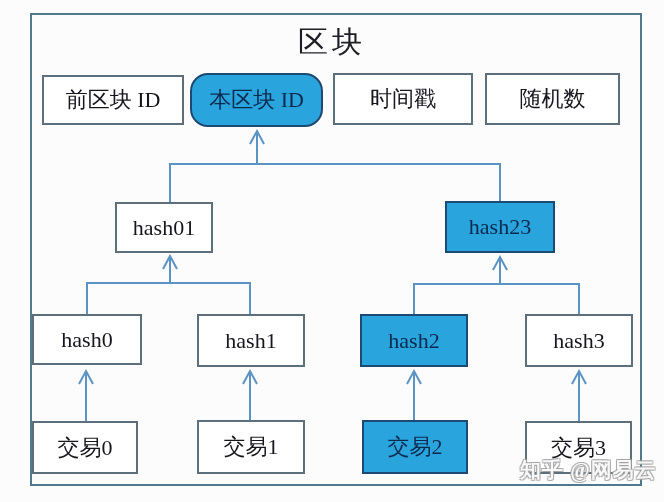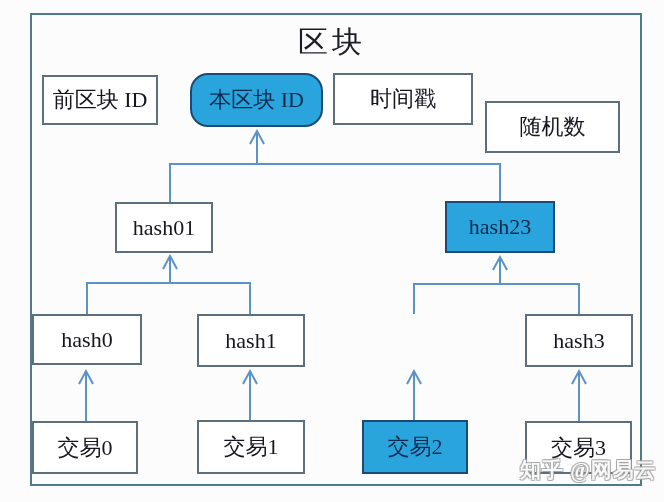--- a/index.html
+++ b/index.html
@@ -16,24 +16,24 @@
     position:absolute; left:0; top:22px; width:664px; text-align:center;
     font-size:30px; color:#1d1d26; letter-spacing:4px;
   }
   .node {
     position:absolute; display:flex; align-items:center; justify-content:center;
     box-sizing:border-box; background:#ffffff; border:2px solid #5c6f7a;
     font-size:22px; color:#16161e; white-space:nowrap;
   }
   .node.hl { background:#29A4DD; border-color:#1d4a72; color:#0b2a4e; }
   
-  .f1 { left:42px;  top:75px; width:116px; height:50px; }
+  .f1 { left:42px;  top:75px; width:142px; height:50px; }
   .f2 { left:190px; top:73px; width:133px; height:54px;border-radius:18px; }
   .f3 { left:333px; top:73px; width:140px; height:52px; }
-  .f4 { left:485px; top:73px; width:135px; height:52px;margin-top:28px; }
+  .f4 { left:485px; top:73px; width:135px; height:52px; }
   
   .h01 { left:115px; top:202px; width:98px; height:51px; }
   .h23 { left:445px; top:201px; width:110px; height:52px; }
   
   .h0 { left:32px;  top:314px; width:110px; height:51px; }
   .h1 { left:197px; top:314px; width:108px; height:53px; }
   .h2 { left:360px; top:314px; width:108px; height:53px; }
   .h3 { left:525px; top:314px; width:108px; height:53px; }
   
   .t0 { left:32px;  top:421px; width:106px; height:53px; }
@@ -76,20 +76,23 @@
   </div>
   <div class="node h23 hl">
     <span>hash23</span>
   </div>
 
   <div class="node h0">
     <span>hash0</span>
   </div>
   <div class="node h1">
     <span>hash1</span>
+  </div>
+  <div class="node h2 hl">
+    <span>hash2</span>
   </div>
   <div class="node h3">
     <span>hash3</span>
   </div>
 
   <div class="node t0">
     <span>交易0</span>
   </div>
   <div class="node t1">
     <span>交易1</span>

